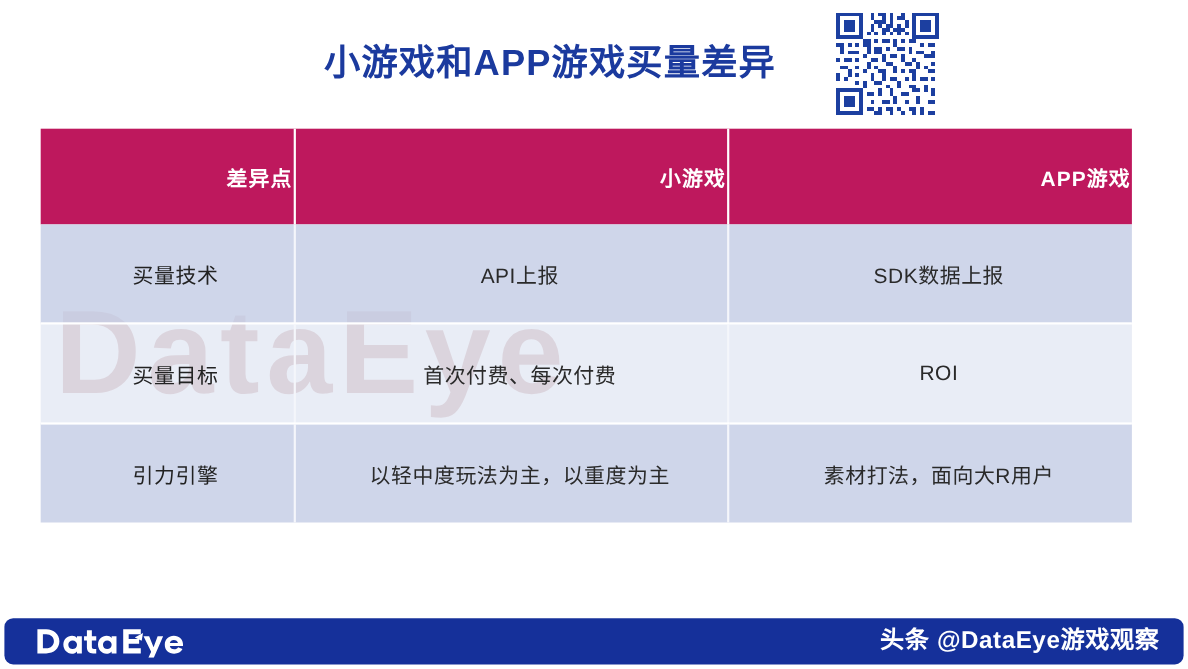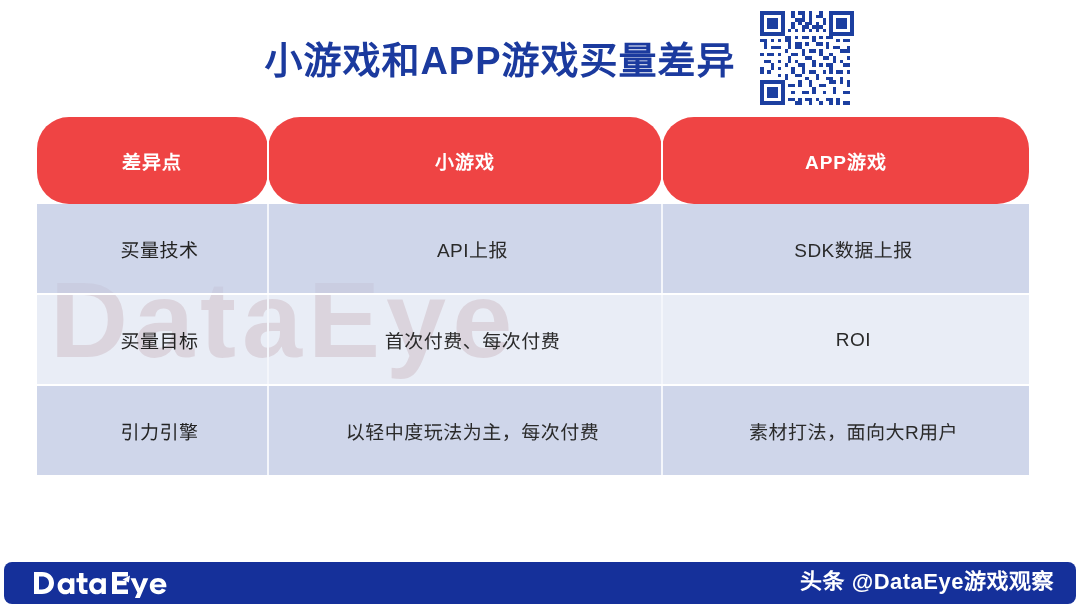--- a/index.html
+++ b/index.html
@@ -44,21 +44,21 @@
     z-index: 1;
   }
 
   
   .title {
     position: absolute;
     left: 0;
     top: 30px;
     width: 1000px;
     text-align: center;
-    font-size: 38px;
+    font-size: 33px;
     font-weight: bold;
     color: #1b3a9e;
     letter-spacing: 1px;
     white-space: nowrap;
     z-index: 3;
   }
 
   
   .qr-wrap {
     position: absolute;
@@ -78,30 +78,29 @@
     width: 992px;
     z-index: 2;
     border-collapse: collapse;
     table-layout: fixed;
   }
   .table col.c1 { width: 231px; }
   .table col.c2 { width: 394px; }
   .table col.c3 { width: 367px; }
 
   .table th {
-    background: #ef4444;
+    background: #be185d;
     color: #ffffff;
     font-size: 19px;
     font-weight: bold;
     height: 85px;
-    text-align: center;
+    text-align: right;
     vertical-align: middle;
     border-right: 2px solid #ffffff;
     letter-spacing: 1px;
-    border-radius: 32px;
   }
   .table th:last-child { border-right: none; }
 
   .table td {
     font-size: 19px;
     color: #2a2a2a;
     height: 87px;
     text-align: center;
     vertical-align: middle;
     border-right: 2px solid #f4f6fb;
@@ -326,21 +325,21 @@
         <td>API上报</td>
         <td>SDK数据上报</td>
       </tr>
       <tr class="row-b">
         <td class="label-cell">买量目标</td>
         <td>首次付费、每次付费</td>
         <td>ROI</td>
       </tr>
       <tr class="row-a">
         <td class="label-cell">引力引擎</td>
-        <td>以轻中度玩法为主，每次付费</td>
+        <td>以轻中度玩法为主，以重度为主</td>
         <td>素材打法，面向大R用户</td>
       </tr>
     </tbody>
   </table>
 
 
   <div class="bottom-bar">
     <div class="brand-logo">
       <svg width="196" height="30" viewBox="0 0 196 30" aria-hidden="true">
         <g fill="#ffffff">

